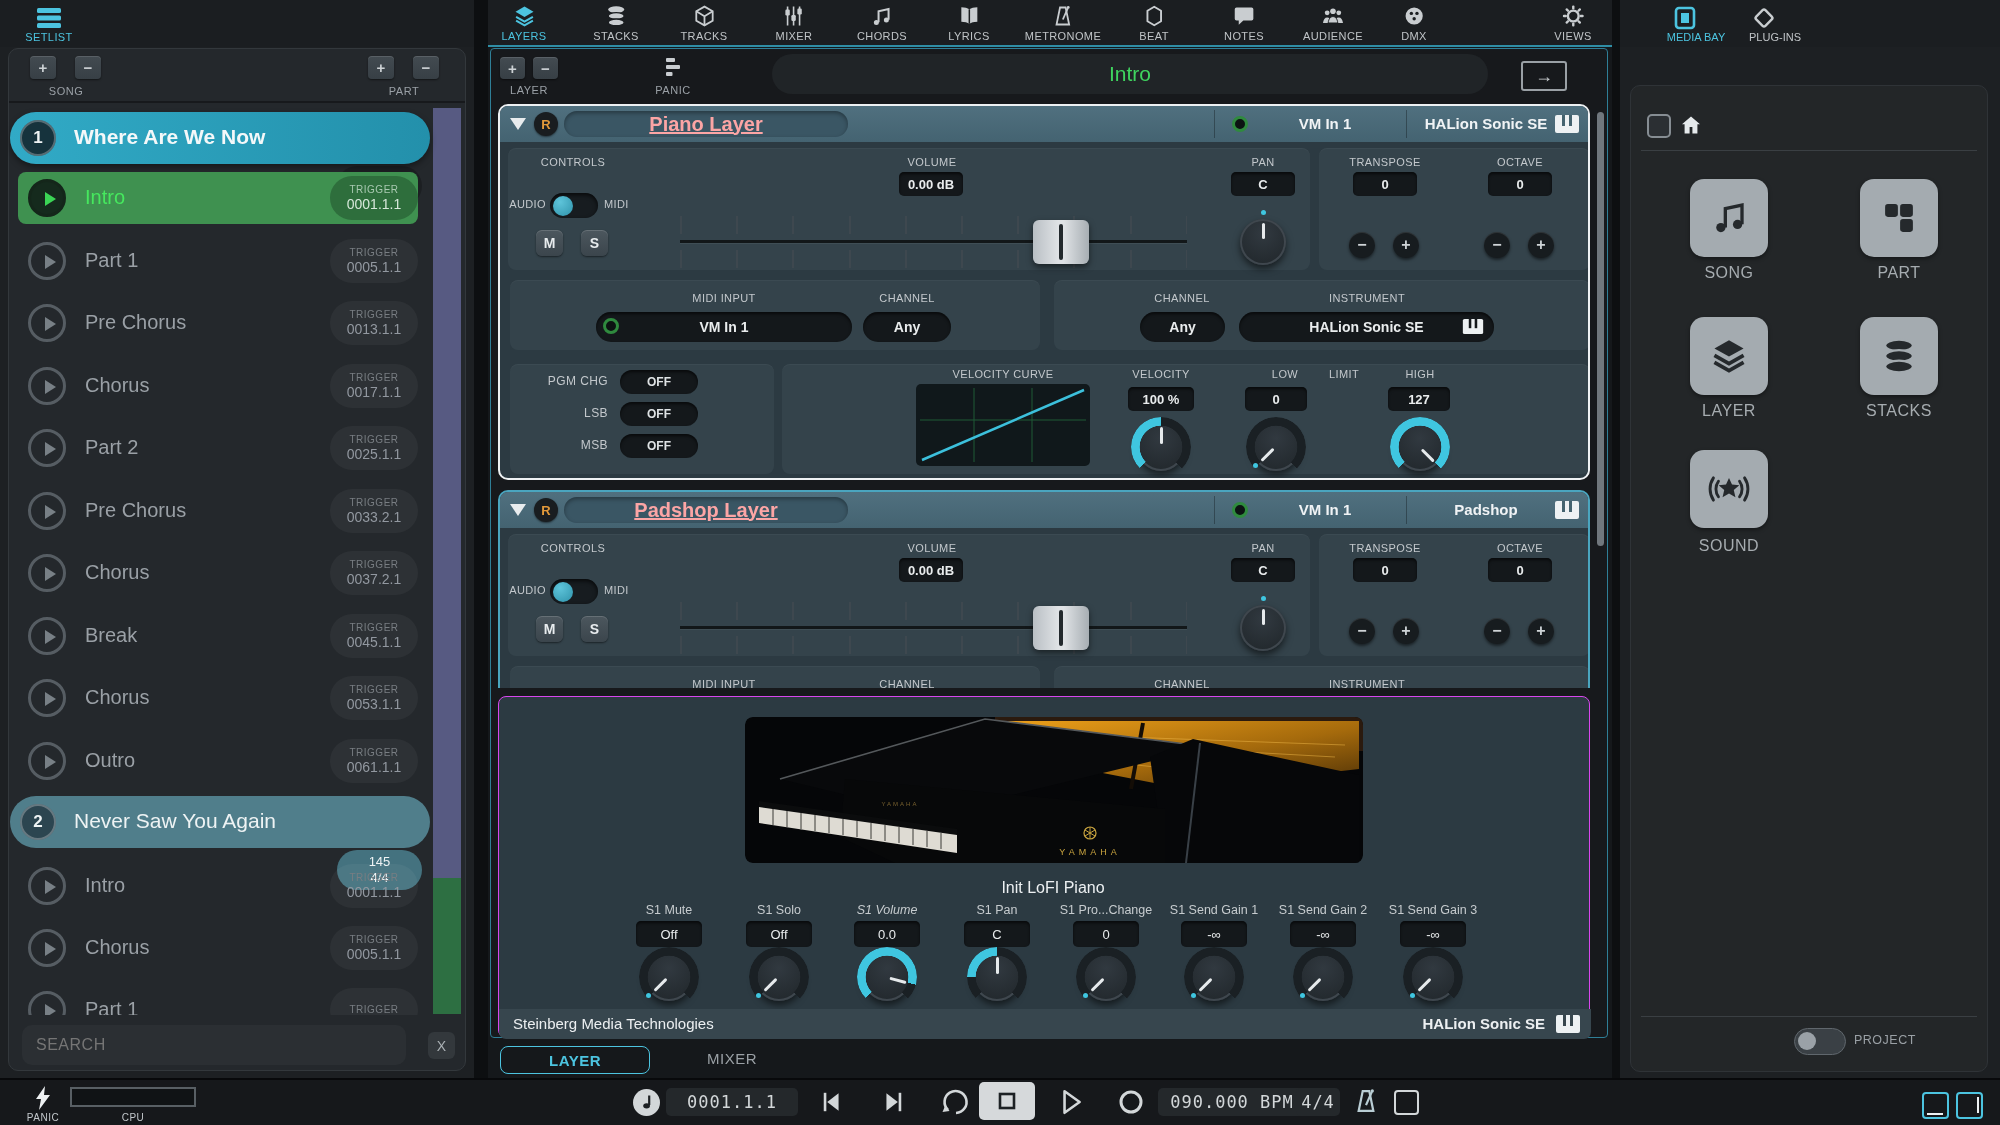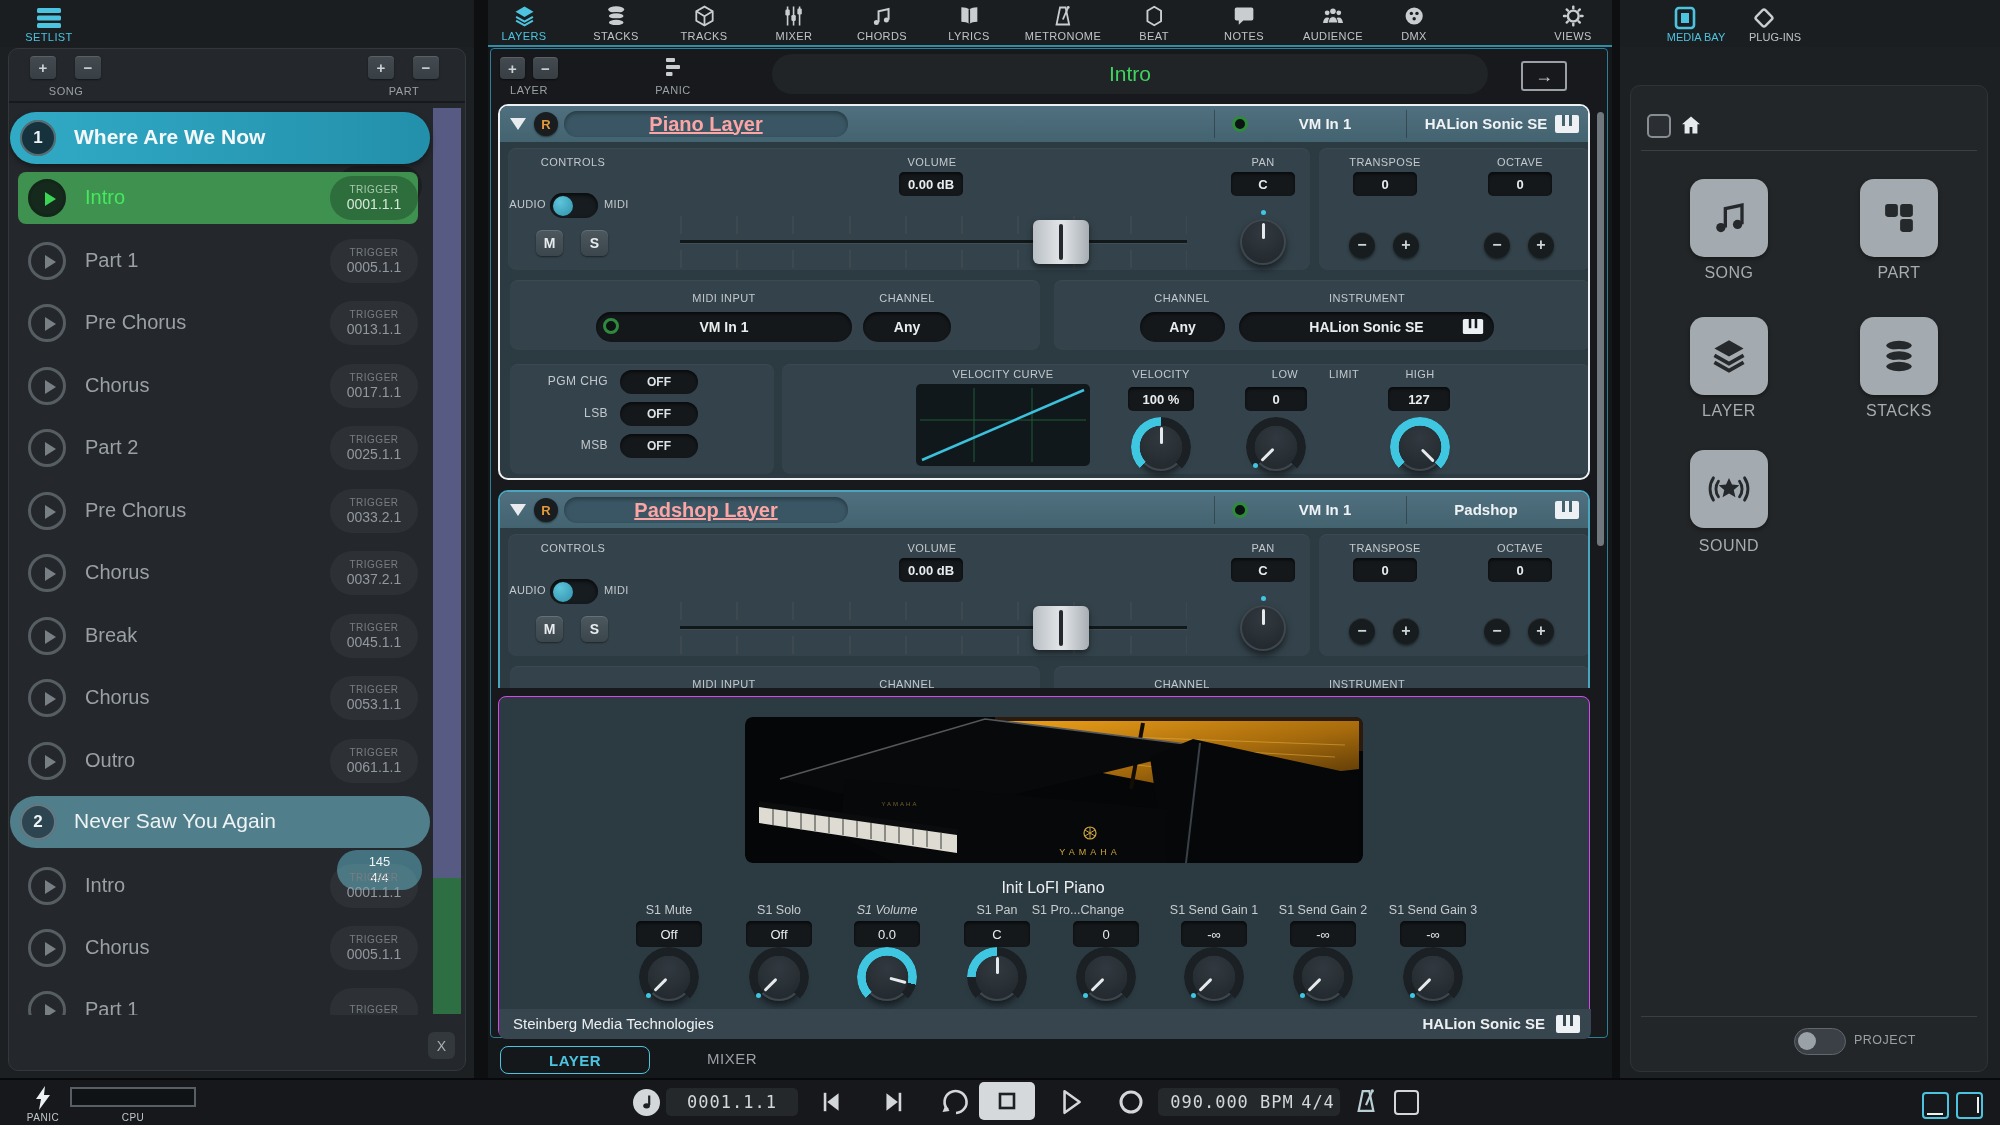--- a/index.html
+++ b/index.html
@@ -390,20 +390,21 @@
             <span class="ptri"></span>
           </div>
         <div class="part-label">Part 1</div>
         <div class="tbadge">
             <span class="tl">TRIGGER</span>
             <span class="tv"></span>
           </div>
       </div>
     </div>
 
+    <input class="a" style="left: 22px; top: 978px; width: 384px; height: 40px; background: rgb(43, 47, 51); border: none; border-radius: 10px; color: rgb(207, 212, 215); font-size: 16px; padding: 0px 14px; box-sizing: border-box; font-family: &quot;Liberation Sans&quot;, sans-serif; letter-spacing: 0.5px; outline: none;" placeholder="SEARCH">
     <div class="a flex-c" style="left:428px;top:985px;width:27px;height:27px;background:#33383c;border-radius:6px;display:flex;align-items:center;justify-content:center;color:#aab0b4;font-size:14px;">X</div>
   </div>
 
   <div class="a" style="left:474px;top:0;width:14px;height:1078px;background:#0d0f11;"></div>
   <div class="a" style="left:1612px;top:0;width:8px;height:1078px;background:#0d0f11;"></div>
 
   <div class="a" style="left:488px;top:47px;width:1124px;height:1031px;background:#15181b;"></div>
   <div class="a" style="left:490px;top:48px;width:1118px;height:990px;border:1px solid #2f7f97;border-radius:4px;box-sizing:border-box;background:#17191c;"></div>
 
   <div class="sqbtn a" style="left:500px;top:57px;width:25px;height:22px;">
@@ -704,21 +705,21 @@
 
     <div class="a tc" style="left:438px;top:206px;width:120px;font-size:12.5px;color:#c6cbce;">S1 Pan</div>
     <div class="vbox" style="position:absolute;left:465px;top:224px;width:66px;height:26px;font-weight:normal;">C</div>
     <div class="knob" style="left:474px;top:256px;width:48px;height:48px;">
         <div class="kring ring-pan"></div>
         <div class="krot">
           <div class="kptr"></div>
         </div>
       </div>
 
-    <div class="a tc" style="left:519px;top:206px;width:120px;font-size:12.5px;color:#c6cbce;">S1 Pro...Change</div>
+    <div class="a tc" style="left:547px;top:206px;width:120px;font-size:12.5px;color:#c6cbce;">S1 Pro...Change</div>
     <div class="vbox" style="position:absolute;left:574px;top:224px;width:66px;height:26px;font-weight:normal;">0</div>
     <div class="knob" style="left:583px;top:256px;width:48px;height:48px;">
         <div class="kring ring-min"></div>
         <div class="kdot" style="left:1px;bottom:3px;"></div>
         <div class="krot" style="transform:rotate(-135deg);">
           <div class="kptr"></div>
         </div>
       </div>
 
     <div class="a tc" style="left:655px;top:206px;width:120px;font-size:12.5px;color:#c6cbce;">S1 Send Gain 1</div>

